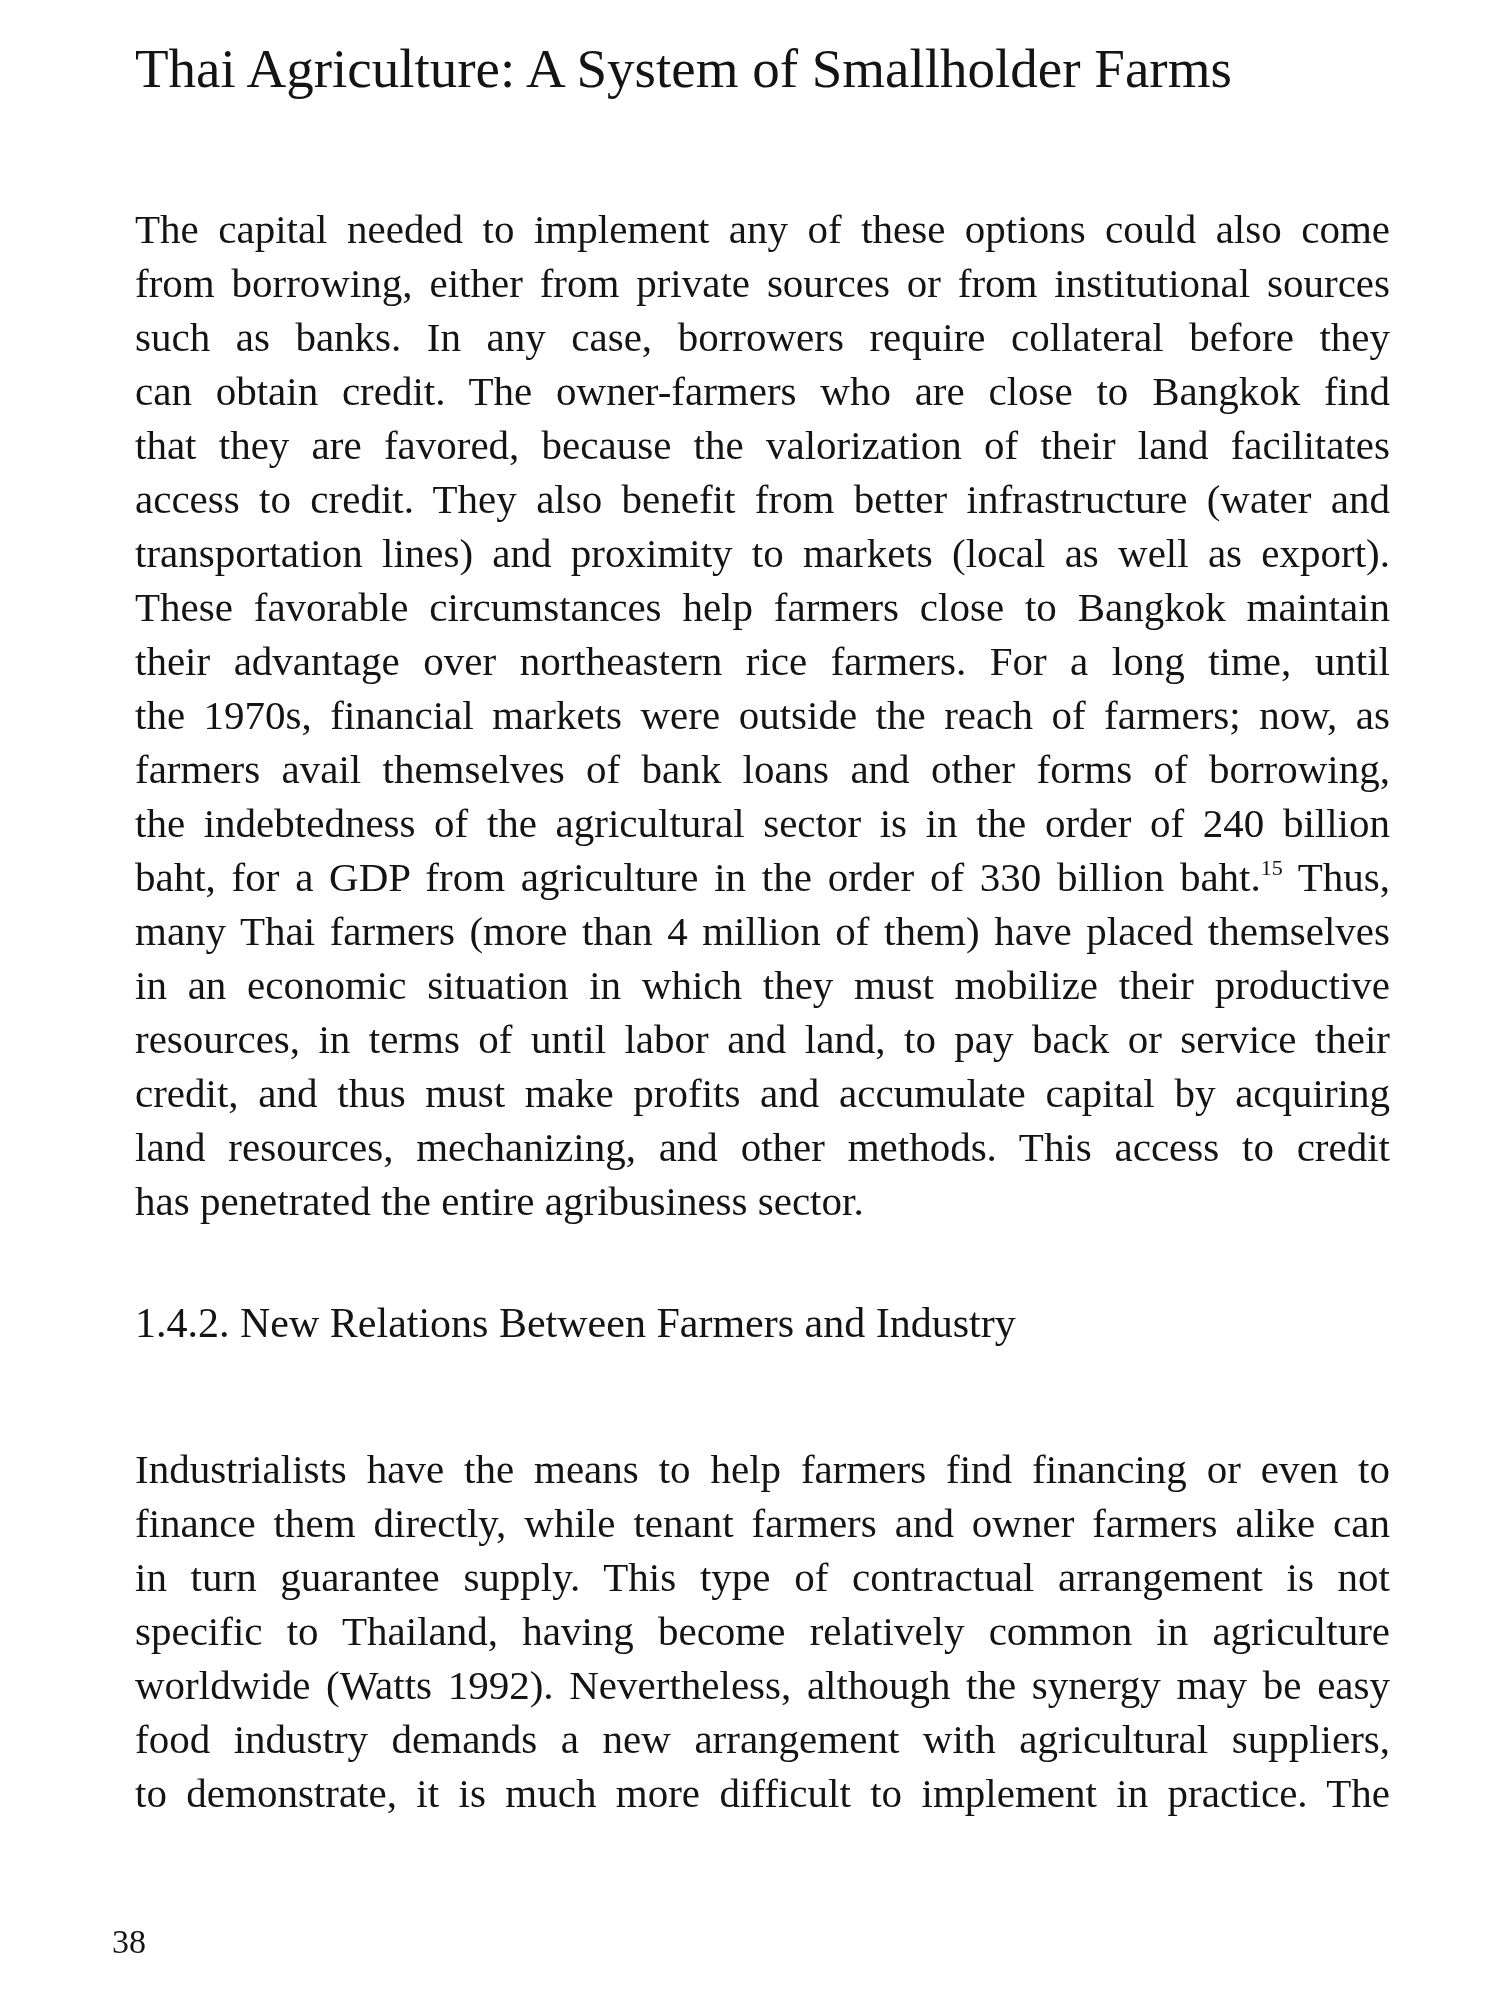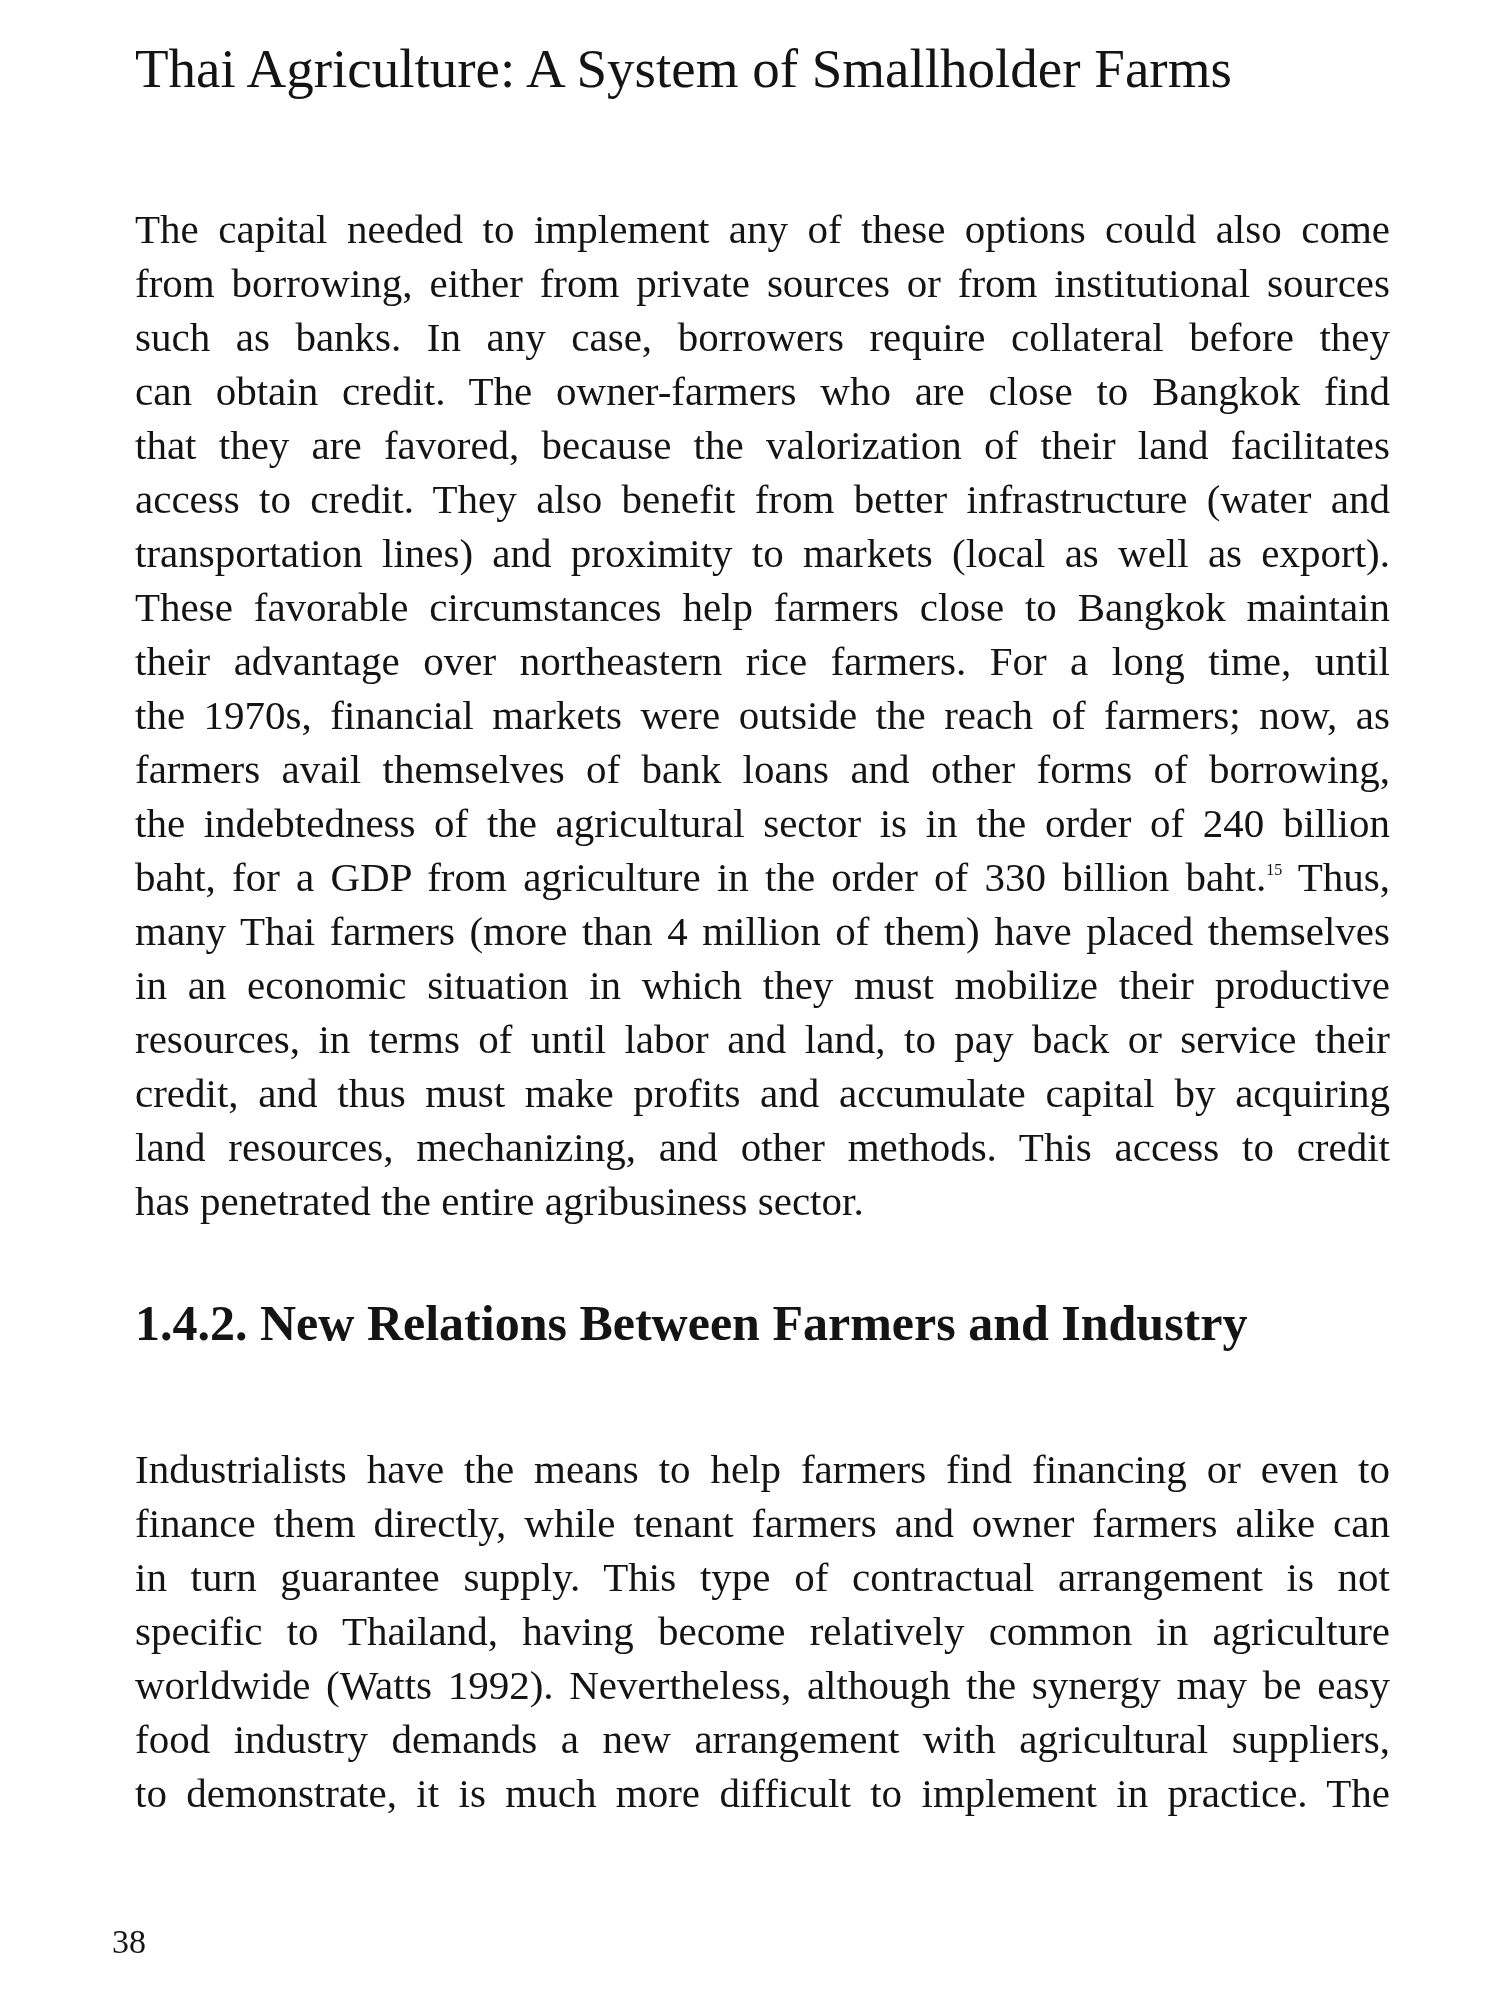--- a/index.html
+++ b/index.html
@@ -5,22 +5,22 @@
   html, body { margin: 0; padding: 0; background: #ffffff; }
   body { width: 1500px; height: 2000px; position: relative; overflow: hidden;
          font-family: "Liberation Serif", "DejaVu Serif", serif; color: #141414; }
   .running-head { position: absolute; left: 135px; top: 42px; font-size: 55px; line-height: 54px; white-space: nowrap; }
   .para { position: absolute; left: 135px; width: 1255px; font-size: 41px; margin-top: 40px; }
   .para .line { display: block; height: 54px; line-height: 54px; white-space: nowrap;
                 text-align: justify; text-align-last: justify; }
   .para .line.last { text-align-last: left; }
   #para1 { top: 162px; }
   #para2 { top: 1402px; }
-  .section-heading { position: absolute; left: 135px; top: 1296px; font-size: 50px; font-weight: bold; line-height: 54px; white-space: nowrap; }
-  sup { font-size: 16px; line-height: 0; vertical-align: 16px; }
+  .section-heading { position: absolute; left: 135px; top: 1296px; font-size: 42px; font-weight: normal; line-height: 54px; white-space: nowrap; }
+  sup { font-size: 22px; line-height: 0; vertical-align: 16px; }
   .page-number { position: absolute; left: 112px; top: 1920px; font-size: 34px; line-height: 44px; }
 </style>
 </head>
 <body>
 
 <div class="running-head">Thai Agriculture: A System of Smallholder Farms</div>
 
 <div class="para" id="para1">
   <span class="line">The capital needed to implement any of these options could also come</span>
   <span class="line">from borrowing, either from private sources or from institutional sources</span>

